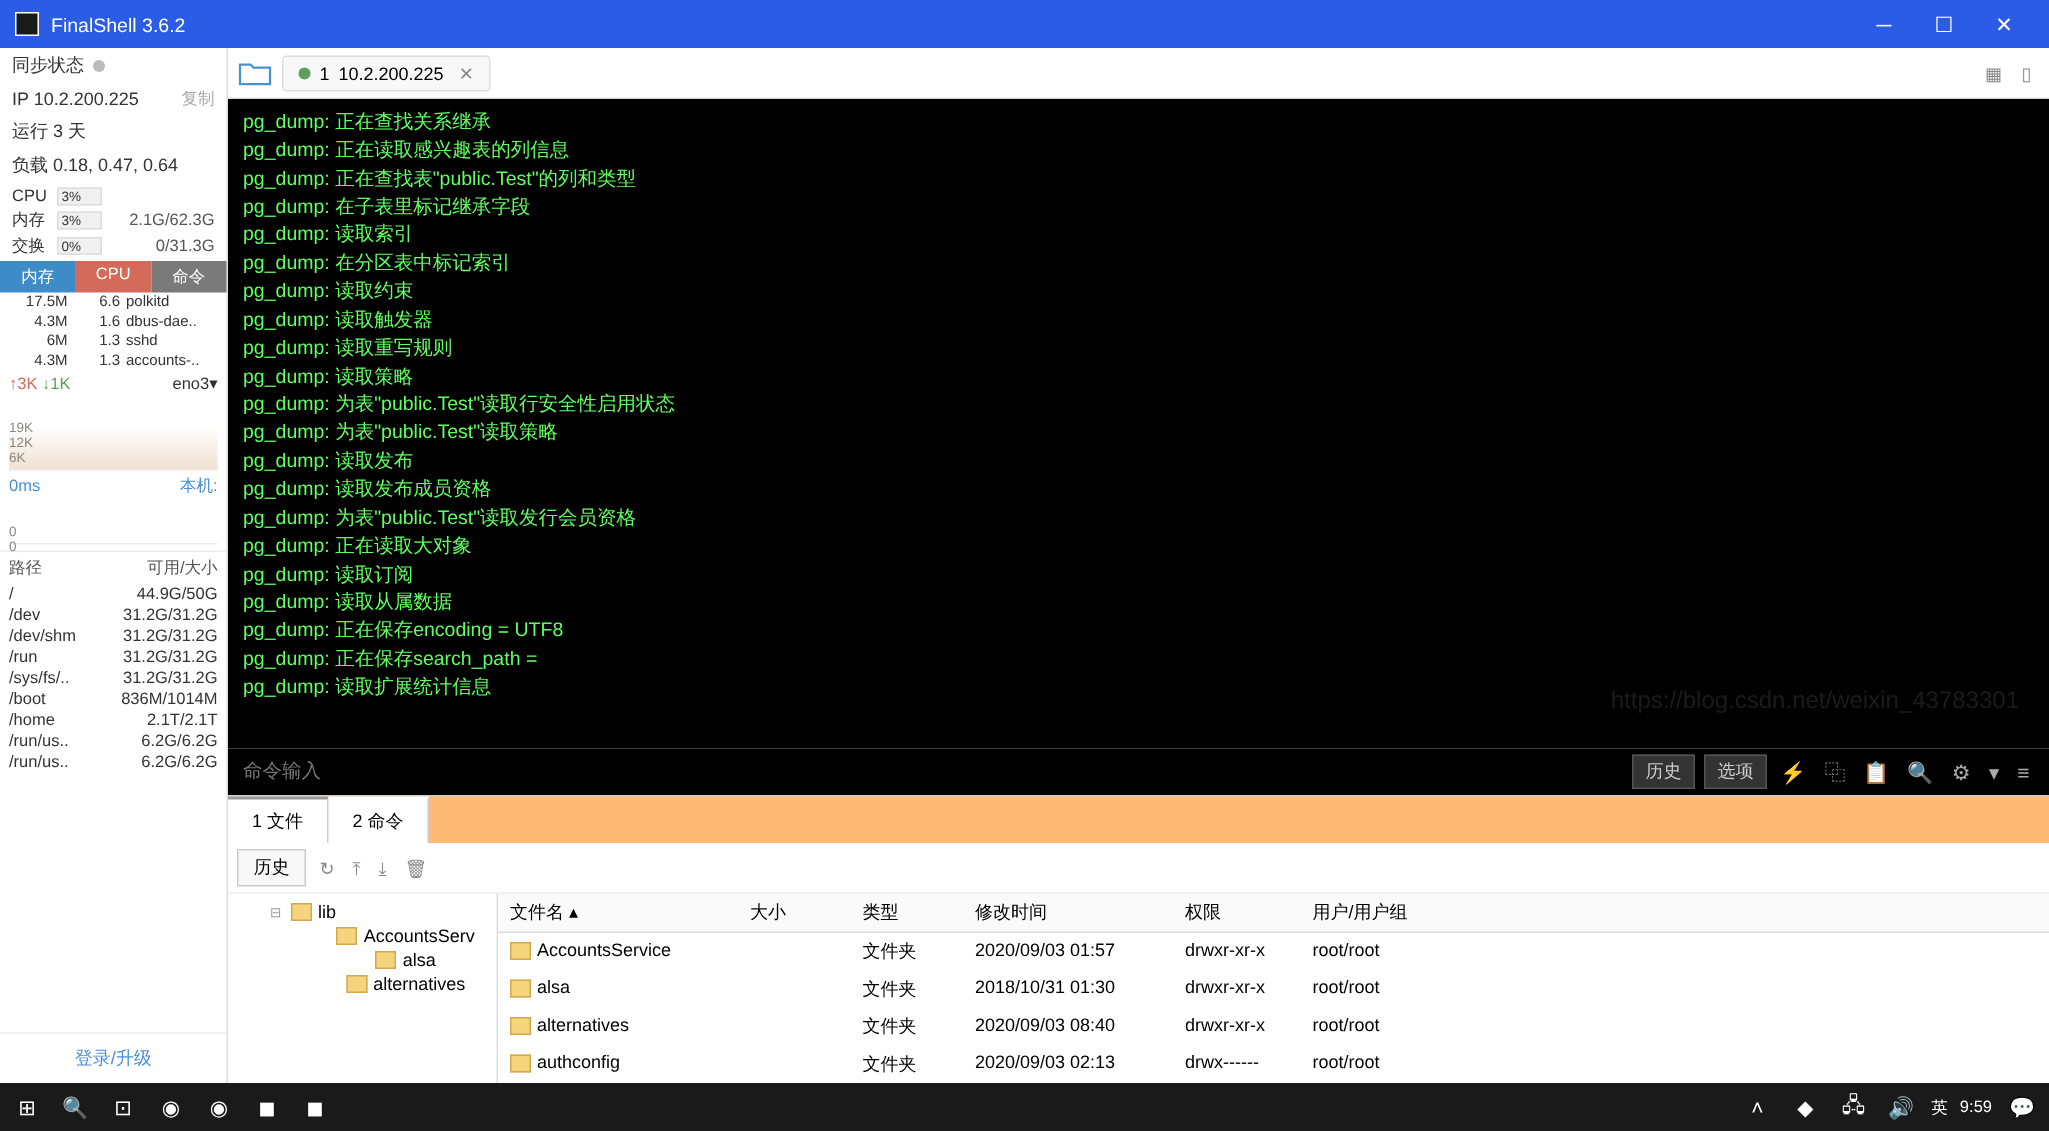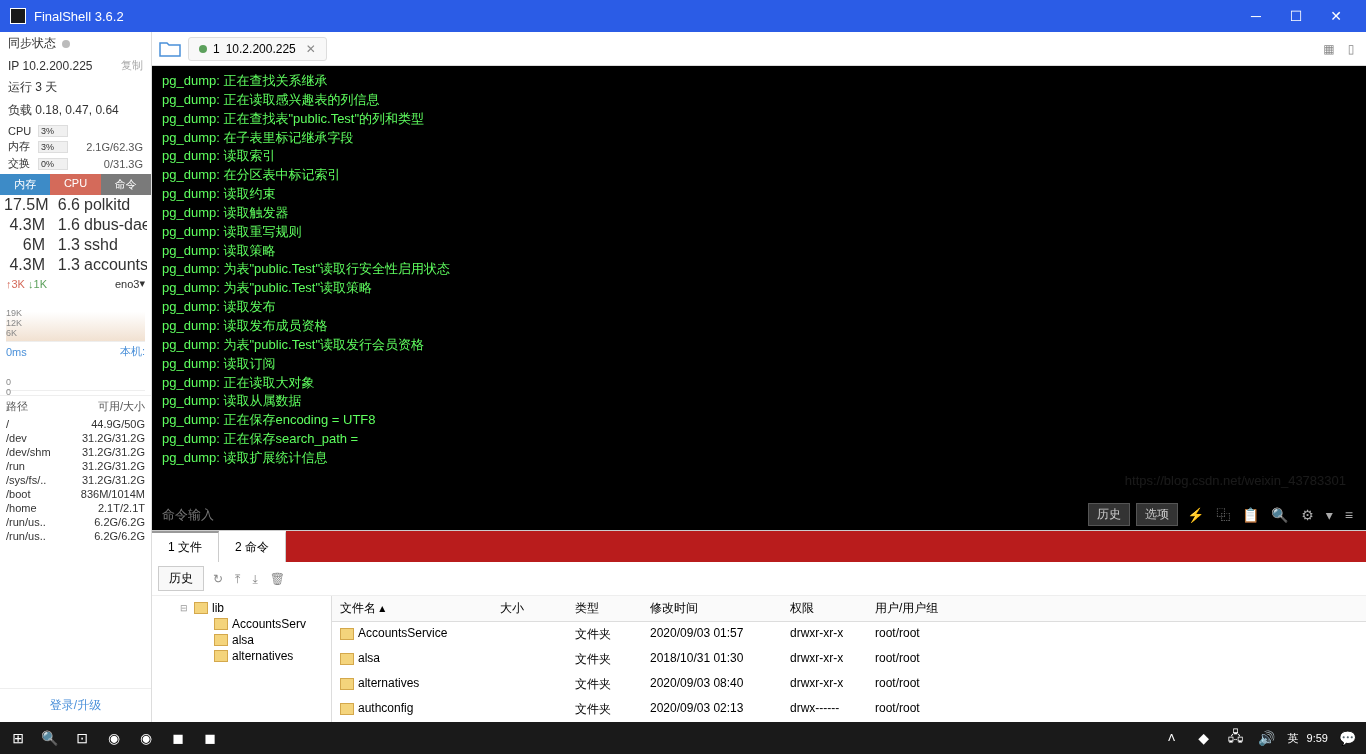--- a/index.html
+++ b/index.html
@@ -17,21 +17,21 @@
 .metrics { padding: 2px 0; }
 .metric-row { display: flex; align-items: center; padding: 1px 8px; font-size: 11px; }
 .metric-label { width: 30px; }
 .metric-bar { width: 30px; height: 12px; background: #f0f0f0; border: 1px solid #ddd; font-size: 9px; padding: 0 2px; }
 .metric-val { margin-left: auto; color: #555; }
 .proc-tabs { display: flex; font-size: 11px; }
 .ptab { flex: 1; text-align: center; padding: 3px 0; background: #5a9fd4; color: #fff; }
 .ptab.a1 { background: #3d8bc7; }
 .ptab.a2 { background: #d46a5a; }
 .ptab.a3 { background: #7a7a7a; }
-.proc-row { display: flex; font-size: 16px; padding: 1px 4px; }
+.proc-row { display: flex; font-size: 10px; padding: 1px 4px; }
 .proc-row span:nth-child(1) { width: 45px; text-align: right; padding-right: 4px; }
 .proc-row span:nth-child(2) { width: 35px; text-align: right; padding-right: 4px; }
 .proc-row span:nth-child(3) { flex: 1; overflow: hidden; white-space: nowrap; }
 .net-head { display: flex; padding: 2px 6px; font-size: 11px; align-items: center; }
 .up { color: #d46a5a; }
 .down { color: #5ca05c; }
 .chart { height: 50px; background: linear-gradient(to top, rgba(220,180,140,0.4) 0%, transparent 60%); margin: 0 6px; border-bottom: 1px solid #eee; position: relative; }
 .chart-labels { position: absolute; left: 0; top: 16px; font-size: 9px; color: #888; }
 .diskhead { display: flex; padding: 3px 6px; font-size: 11px; color: #555; border-top: 1px solid #eee; margin-top: 4px; }
 .disk-row { display: flex; padding: 1px 6px; font-size: 11px; }
@@ -42,52 +42,52 @@
 .tabbar { height: 34px; display: flex; align-items: center; padding: 0 6px; gap: 6px; border-bottom: 1px solid #ddd; }
 .folder-icon { width: 24px; height: 18px; color: #4a90d9; }
 .sess-tab { display: flex; align-items: center; gap: 6px; padding: 4px 10px; border: 1px solid #ddd; border-radius: 3px; background: #f8f8f8; font-size: 12px; }
 .tab-dot { width: 8px; height: 8px; border-radius: 50%; background: #5ca05c; }
 .tab-x { color: #888; margin-left: 4px; cursor: pointer; }
 .tool-icons { margin-left: auto; display: flex; gap: 4px; color: #888; }
 .tool-icons span { width: 18px; height: 18px; display: flex; align-items: center; justify-content: center; }
 .terminal { flex: 1; background: #000; color: #0f0; font-family: Consolas, monospace; font-size: 13px; padding: 6px 10px; overflow: hidden; line-height: 1.45; position: relative; }
 .term-line { white-space: pre; color: #5fff5f; }
 .term-input-row { display: flex; align-items: center; background: #000; padding: 4px 10px; }
-.term-input { flex: 1; background: transparent; border: none; color: #888; font-size: 13px; font-family: Liberation Serif, serif; outline: none; }
+.term-input { flex: 1; background: transparent; border: none; color: #888; font-size: 13px; font-family: Liberation Mono, monospace; outline: none; }
 .term-btns { display: flex; gap: 6px; align-items: center; }
 .tbtn { padding: 2px 8px; background: #333; color: #ccc; font-size: 12px; border: 1px solid #555; }
 .ticon { color: #aaa; font-size: 14px; padding: 0 3px; }
 .ticon.green { color: #5fff5f; }
-.bottom-tabs { display: flex; border-top: 1px solid #ccc; background: #b91c1c; }
+.bottom-tabs { display: flex; border-top: 1px solid #ccc; background: #fdba74; }
 .btab { padding: 6px 16px; border-right: 1px solid #ccc; font-size: 12px; background: #fff; border-top: 2px solid transparent; }
 .btab.active { background: #fff; border-top-color: #999; }
 .pathbar { display: flex; align-items: center; padding: 4px 6px; gap: 6px; border-bottom: 1px solid #eee; }
 .pathbox { flex: 1; border: 1px solid #ddd; padding: 3px 6px; color: #999; font-size: 12px; }
 .histbtn { padding: 3px 10px; border: 1px solid #ccc; background: #f8f8f8; font-size: 12px; }
 .ic { color: #888; padding: 0 3px; }
 .filearea { flex: 1; display: flex; overflow: hidden; }
 .tree { width: 180px; border-right: 1px solid #ddd; overflow: hidden; font-size: 12px; padding: 4px; }
 .tnode { display: flex; align-items: center; gap: 4px; padding: 1px 0; }
 .tnode.l1 { padding-left: 24px; }
-.tnode.l2 { padding-left: 44px; }
+.tnode.l2 { padding-left: 44px; justify-content: center; }
 .fold { width: 14px; height: 12px; background: #f4d47c; border: 1px solid #d4a84c; }
 .expander { width: 10px; color: #999; font-size: 9px; }
 .filetable { flex: 1; overflow: hidden; display: flex; flex-direction: column; }
 .fthead { display: flex; border-bottom: 1px solid #ddd; background: #fafafa; font-size: 12px; }
 .fthead > div, .ftrow > div { padding: 4px 8px; overflow: hidden; white-space: nowrap; }
 .c-name { width: 160px; }
 .c-size { width: 75px; }
 .c-type { width: 75px; }
 .c-time { width: 140px; }
 .c-perm { width: 85px; }
 .c-user { width: 90px; }
 .ftrow { display: flex; font-size: 12px; }
 .taskbar { height: 32px; background: #1a1a1a; display: flex; align-items: center; padding: 0 6px; gap: 8px; color: #fff; font-size: 11px; }
 .taskbar .tb-icon { width: 24px; height: 24px; display: flex; align-items: center; justify-content: center; font-size: 14px; }
-.watermark { position: absolute; bottom: 8px; right: 20px; color: rgba(255,255,255,0.1); font-size: 13px; }
+.watermark { position: absolute; bottom: 20px; right: 20px; color: rgba(255,255,255,0.1); font-size: 16px; }
 </style>
 </head>
 <body>
 
 <div class="titlebar">
   <div class="app-icon"></div>
   <div class="title">FinalShell 3.6.2</div>
   <div class="win-btn">─</div>
   <div class="win-btn">☐</div>
   <div class="win-btn">✕</div>
@@ -250,22 +250,22 @@
           <div class="term-line">pg_dump: 在分区表中标记索引</div>
           <div class="term-line">pg_dump: 读取约束</div>
           <div class="term-line">pg_dump: 读取触发器</div>
           <div class="term-line">pg_dump: 读取重写规则</div>
           <div class="term-line">pg_dump: 读取策略</div>
           <div class="term-line">pg_dump: 为表"public.Test"读取行安全性启用状态</div>
           <div class="term-line">pg_dump: 为表"public.Test"读取策略</div>
           <div class="term-line">pg_dump: 读取发布</div>
           <div class="term-line">pg_dump: 读取发布成员资格</div>
           <div class="term-line">pg_dump: 为表"public.Test"读取发行会员资格</div>
+          <div class="term-line">pg_dump: 正在读取大对象</div>
           <div class="term-line">pg_dump: 读取订阅</div>
-          <div class="term-line">pg_dump: 正在读取大对象</div>
           <div class="term-line">pg_dump: 读取从属数据</div>
           <div class="term-line">pg_dump: 正在保存encoding = UTF8</div>
           <div class="term-line">pg_dump: 正在保存search_path = </div>
           <div class="term-line">pg_dump: 读取扩展统计信息</div>
         </div>
 
       <div class="watermark">https://blog.csdn.net/weixin_43783301</div>
     </div>
 
     <div class="term-input-row">

